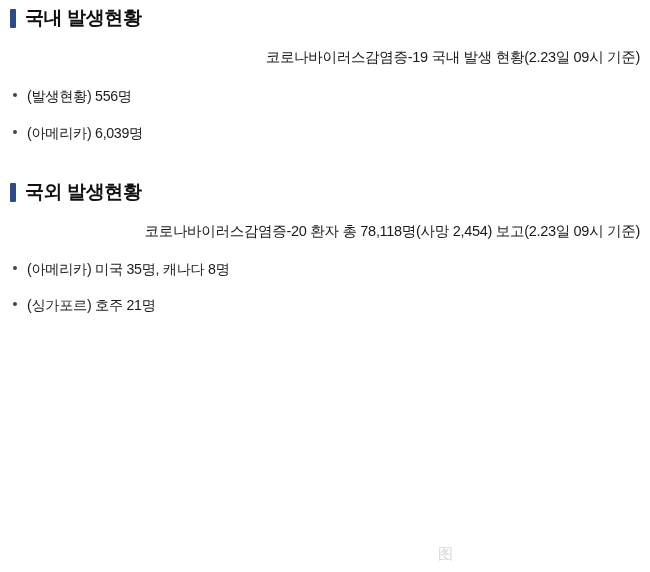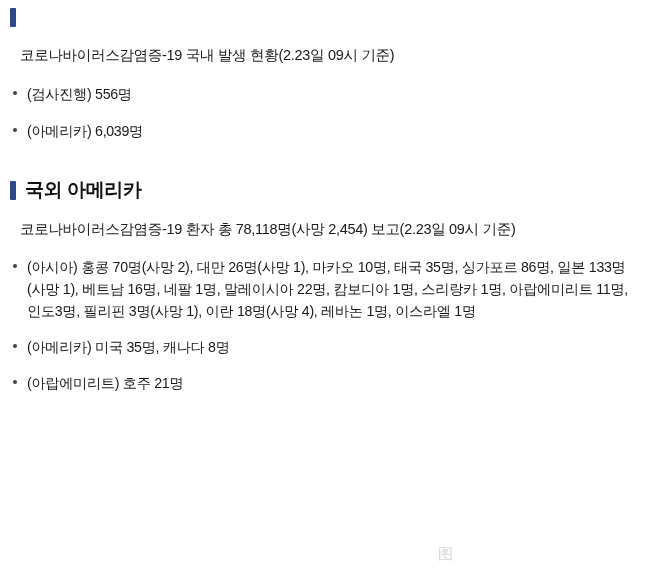--- a/index.html
+++ b/index.html
@@ -45,22 +45,23 @@
     font-size: 19px;
     font-weight: bold;
     letter-spacing: -0.4px;
     color: #111;
     line-height: 1.1;
   }
   .lead {
     font-size: 14.5px;
     line-height: 1.5;
     letter-spacing: -0.3px;
-    margin: 0 0 16px 10px;
+    margin: 0 0 16px 20px;
     color: #1a1a1a;
+    text-align: right;
   }
   ul.bullets {
     list-style: none;
     margin: 0;
     padding: 0;
   }
   ul.bullets > li {
     position: relative;
     padding-left: 17px;
     font-size: 14.2px;
@@ -97,37 +98,37 @@
   }
 </style>
 </head>
 <body>
 
 <div class="page">
 
   <div class="section">
     <div class="sec-head">
       <span class="sec-bar"></span>
+      <span class="sec-title">국내 발생현황</span>
     </div>
     <p class="lead">코로나바이러스감염증-19 국내 발생 현황(2.23일 09시 기준)</p>
     <ul class="bullets">
-      <li>(검사진행) 556명</li>
+      <li>(발생현황) 556명</li>
       <li>(아메리카) 6,039명</li>
     </ul>
   </div>
 
   <div class="section">
     <div class="sec-head second">
       <span class="sec-bar"></span>
-      <span class="sec-title">국외 아메리카</span>
+      <span class="sec-title">국외 발생현황</span>
     </div>
-    <p class="lead">코로나바이러스감염증-19 환자 총 78,118명(사망 2,454) 보고(2.23일 09시 기준)</p>
+    <p class="lead">코로나바이러스감염증-20 환자 총 78,118명(사망 2,454) 보고(2.23일 09시 기준)</p>
     <ul class="bullets tight">
-      <li class="li-multi">(아시아) 홍콩 70명(사망 2), 대만 26명(사망 1), 마카오 10명, 태국 35명, 싱가포르 86명, 일본 133명(사망 1), 베트남 16명, 네팔 1명, 말레이시아 22명, 캄보디아 1명, 스리랑카 1명, 아랍에미리트 11명, 인도3명, 필리핀 3명(사망 1), 이란 18명(사망 4), 레바논 1명, 이스라엘 1명</li>
       <li>(아메리카) 미국 35명, 캐나다 8명</li>
-      <li>(아랍에미리트) 호주 21명</li>
+      <li>(싱가포르) 호주 21명</li>
 
     </ul>
   </div>
 
   <div class="watermark">图</div>
 
 </div>
 
 </body></html>

